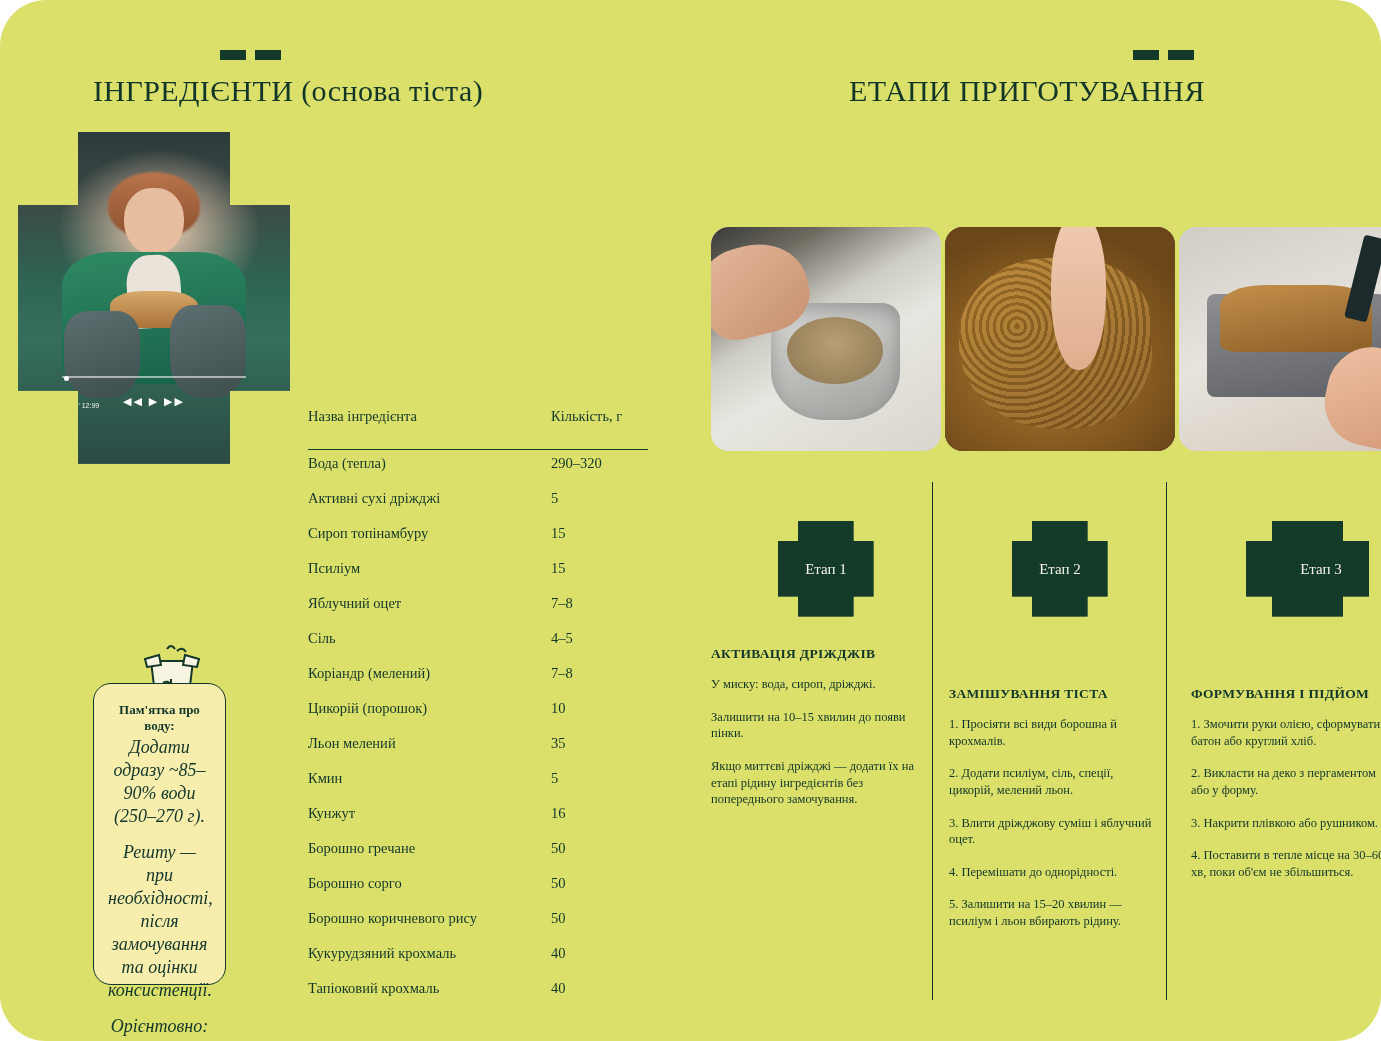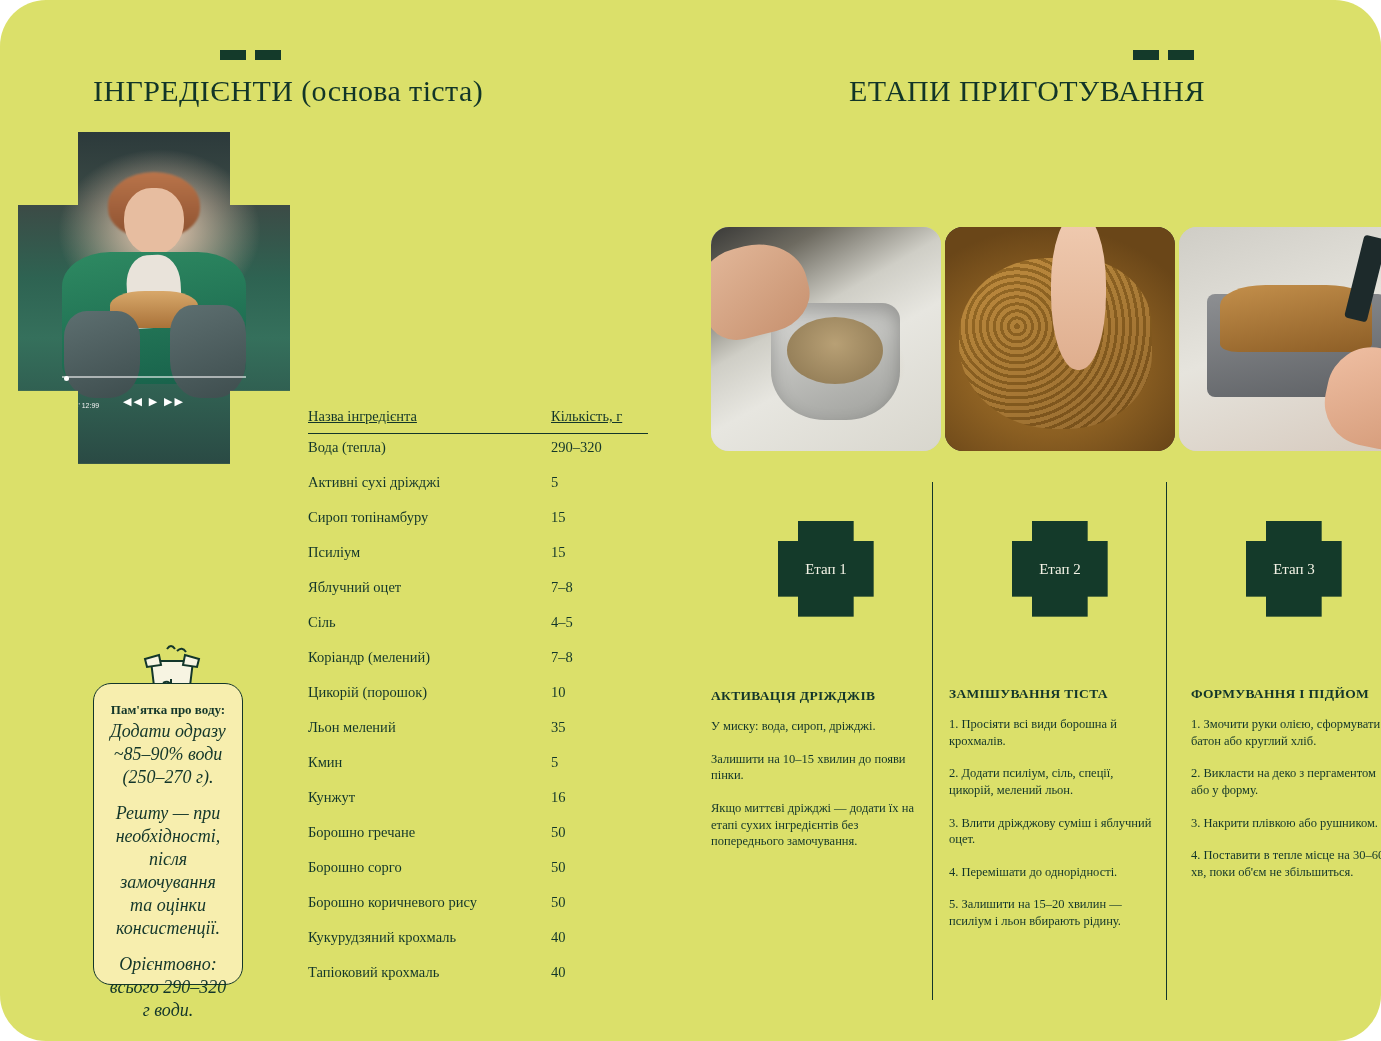--- a/index.html
+++ b/index.html
@@ -186,34 +186,33 @@
     color: #13362a;
   }
   .tbl .row {
     display: flex;
     align-items: baseline;
     height: 35px;
   }
   .tbl .hrow {
     font-size: 14.5px;
     border-bottom: 1.4px solid #13362a;
-    padding-bottom: 8px;
+    padding-bottom: 24px;
     height: auto;
     margin-bottom: 5px;
-    text-decoration: underline;
   }
   .tbl .c1 { width: 243px; font-size: 14.5px; }
   .tbl .c2 { width: 95px; font-size: 14.5px; }
 
   
   .note {
     position: absolute;
     left: 93px;
     top: 683px;
-    width: 150px;
+    width: 133px;
     height: 302px;
     background: #f7eeae;
     border: 1.6px solid #13362a;
     border-radius: 18px;
     box-sizing: border-box;
     padding: 18px 14px 12px;
     color: #13362a;
     text-align: center;
   }
   .note .t {
@@ -564,30 +563,30 @@
   <div class="vsep" style="left:1166px; top:482px; height:518px;"></div>
 
   <div class="badge" style="left:778px; top:521px;">
     <div class="bg"></div>
     <span>Етап 1</span>
   </div>
   <div class="badge" style="left:1012px; top:521px;text-align:right;">
     <div class="bg"></div>
     <span>Етап 2</span>
   </div>
-  <div class="badge" style="left:1246px; top:521px;">
+  <div class="badge" style="left:1246px; top:521px;padding-left:27px;">
     <div class="bg"></div>
     <span>Етап 3</span>
   </div>
 
-  <div class="stepcol" style="left:711px; top:688px;">
+  <div class="stepcol" style="left:711px; top:646px;">
     <h4>АКТИВАЦІЯ ДРІЖДЖІВ</h4>
     <p>У миску: вода, сироп, дріжджі.</p>
     <p>Залишити на 10–15 хвилин до появи пінки.</p>
-    <p>Якщо миттєві дріжджі — додати їх на етапі сухих інгредієнтів без попереднього замочування.</p>
+    <p>Якщо миттєві дріжджі — додати їх на етапі рідину інгредієнтів без попереднього замочування.</p>
   </div>
 
   <div class="stepcol" style="left:949px; top:686px;">
     <h4>ЗАМІШУВАННЯ ТІСТА</h4>
     <p>1. Просіяти всі види борошна й крохмалів.</p>
     <p>2. Додати псиліум, сіль, спеції, цикорій, мелений льон.</p>
     <p>3. Влити дріжджову суміш і яблучний оцет.</p>
     <p>4. Перемішати до однорідності.</p>
     <p>5. Залишити на 15–20 хвилин — псиліум і льон вбирають рідину.</p>
   </div>

